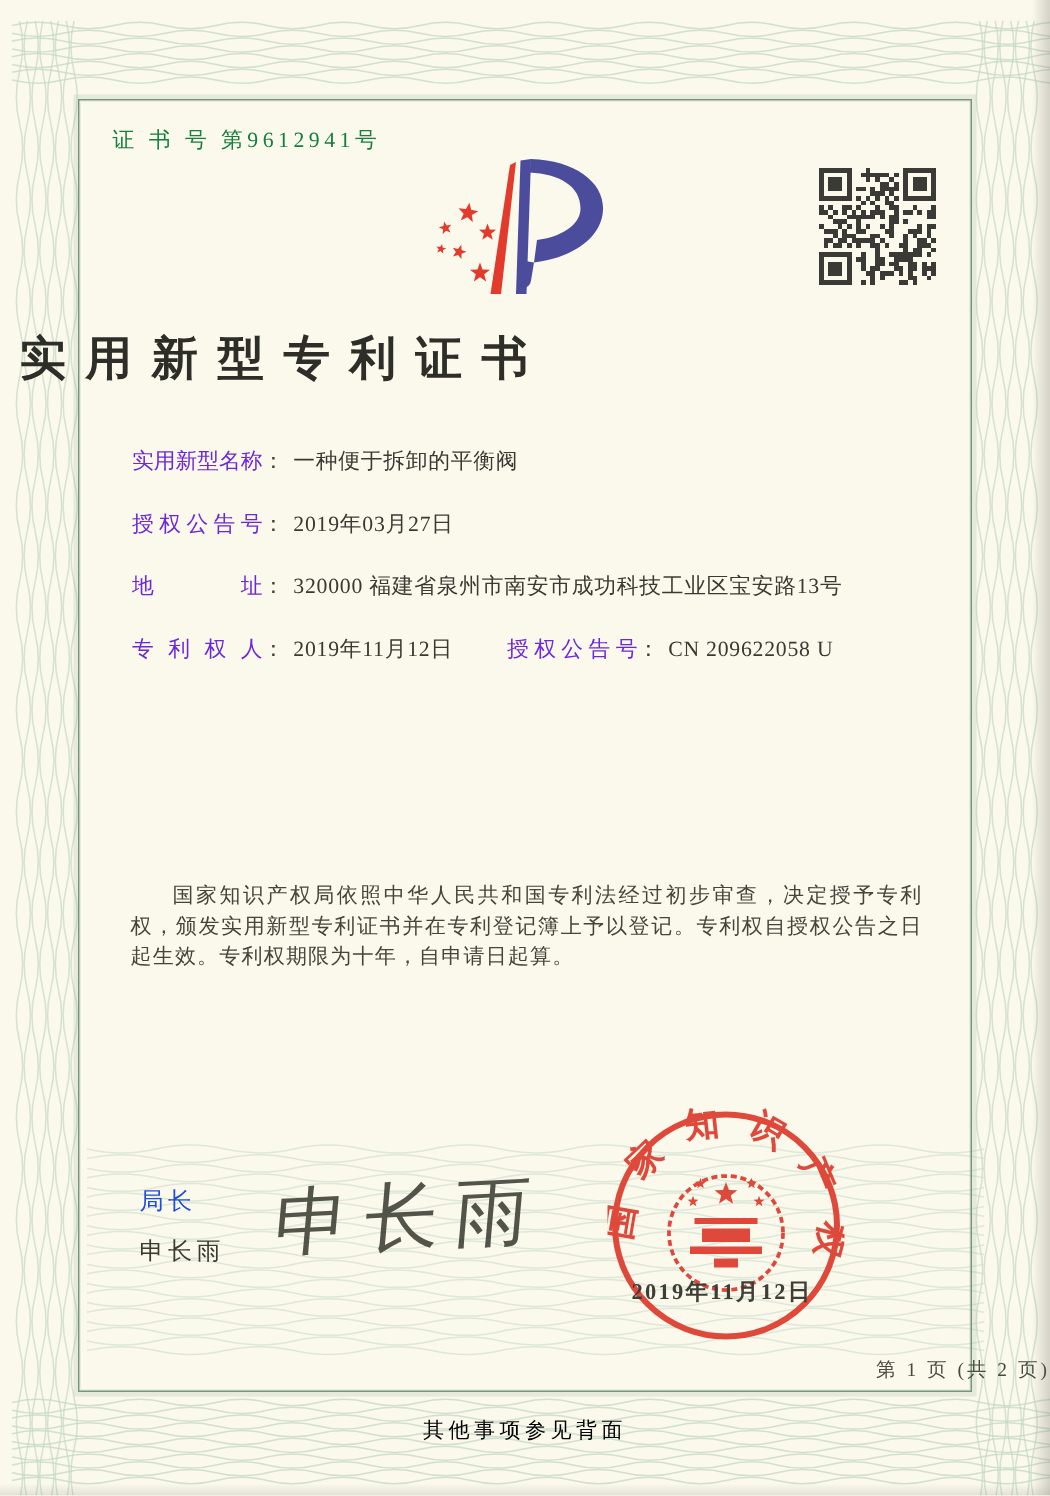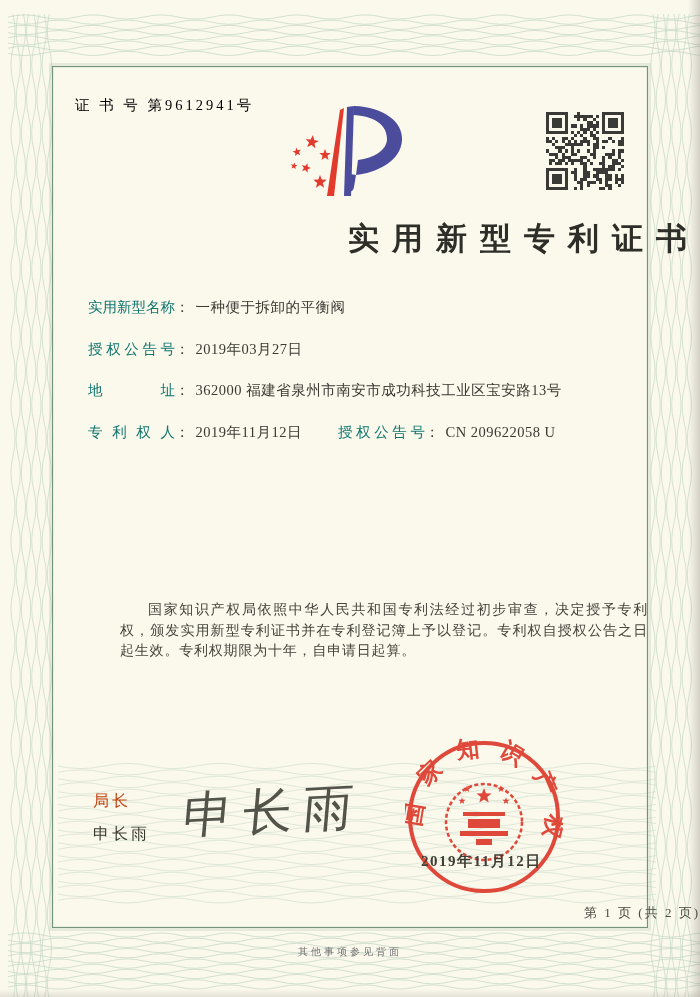--- a/index.html
+++ b/index.html
@@ -14,66 +14,66 @@
   }
   #bg{position:absolute;left:0;top:0;width:700px;height:997px;z-index:0;}
   .frame{
     position:absolute;left:52px;top:66px;width:594px;height:860px;
     border:1.5px solid #74957a;
     box-shadow:0 0 0 3px rgba(152,186,158,.22), inset 0 0 0 1px rgba(152,186,158,.18);
     z-index:1;pointer-events:none;
   }
   .content{position:absolute;inset:0;z-index:2;}
   .cert-no{
-    position:absolute;left:75px;top:96px;
-    font-size:14.5px;letter-spacing:3px;color:#000000;
+    position:absolute;left:75px;top:84px;
+    font-size:14.5px;letter-spacing:3px;color:#15803d;
   }
   .logo{position:absolute;left:286px;top:102px;width:128px;height:102px;}
   .qr{position:absolute;left:546px;top:112px;width:78px;height:78px;}
   .title{
     position:absolute;left:0;top:218px;width:100%;margin:0;
-    text-align:right;font-size:31px;font-weight:bold;
+    text-align:left;font-size:31px;font-weight:bold;
     letter-spacing:13px;padding-left:13px;box-sizing:border-box;
     color:#2e2e29;
   }
   .fields{position:absolute;left:88px;top:298px;width:540px;}
   .frow{height:22px;margin-bottom:19.5px;white-space:nowrap;font-size:14.5px;color:#3b3b34;}
   .flabel{
     display:inline-block;width:87px;vertical-align:bottom;
     text-align:justify;text-align-last:justify;text-justify:inter-character;
-    color:#0f766e;
+    color:#6d28d9;
   }
   .fcolon{margin-right:6px;color:#3f3f37;}
   .fvalue{letter-spacing:.5px;color:#3a3a33;margin-top:47px;}
   .pair2{margin-left:36px;}
-  .paras{position:absolute;left:87px;top:600px;width:528px;margin-left:33px;}
+  .paras{position:absolute;left:87px;top:588px;width:528px;}
   .paras p{
     margin:0 0 7px 0;font-size:14px;line-height:20.5px;
     letter-spacing:.8px;text-indent:2em;color:#45453c;text-align:justify;
   }
-  .sig-title{position:absolute;left:93px;top:791px;font-size:16px;letter-spacing:3px;color:#c2410c;}
+  .sig-title{position:absolute;left:93px;top:791px;font-size:16px;letter-spacing:3px;color:#1d4ed8;}
   .sig-name{position:absolute;left:93px;top:824px;font-size:16px;letter-spacing:3px;color:#3a3a31;}
   .autograph{
     position:absolute;left:183px;top:778px;width:190px;
     font-size:50px;color:#3c3e34;letter-spacing:10px;white-space:nowrap;
     transform:rotate(-3deg) skewX(-8deg);
     opacity:.88;
   }
   .seal{position:absolute;left:405px;top:738px;width:158px;height:158px;opacity:.92;}
   .seal-date{
     position:absolute;left:421px;top:852px;
     font-size:15px;letter-spacing:1.5px;color:#3e3e36;font-weight:bold;
   }
   .page-no{
     position:absolute;left:0;top:904px;width:100%;text-align:right;
     font-size:13px;letter-spacing:2px;color:#4a4a41;
   }
   .back-note{
     position:absolute;left:0;top:945px;width:100%;text-align:center;
-    font-size:10px;letter-spacing:3px;color:#737373;
+    font-size:14px;letter-spacing:3px;color:#000000;
   }
   .shadow-right{
     position:absolute;right:0;top:0;width:12px;height:100%;z-index:3;
     background:linear-gradient(to right, rgba(0,0,0,0), rgba(110,110,100,.28));
   }
   .shadow-bottom{
     position:absolute;left:0;bottom:0;width:100%;height:8px;z-index:3;
     background:linear-gradient(to bottom, rgba(0,0,0,0), rgba(120,120,110,.18));
   }
 </style>
@@ -376,21 +376,21 @@
     <h1 class="title">实用新型专利证书</h1>
 
     <div class="fields">
       <div class="frow">
         <span class="flabel">实用新型名称</span><span class="fcolon">：</span><span class="fvalue">一种便于拆卸的平衡阀</span>
       </div>
       <div class="frow">
         <span class="flabel">授权公告号</span><span class="fcolon">：</span><span class="fvalue">2019年03月27日</span>
       </div>
       <div class="frow">
-        <span class="flabel">地址</span><span class="fcolon">：</span><span class="fvalue">362000 福建省泉州市南安市成功科技工业区宝安路13号</span>
+        <span class="flabel">地址</span><span class="fcolon">：</span><span class="fvalue">320000 福建省泉州市南安市成功科技工业区宝安路13号</span>
       </div>
       <div class="frow">
         <span class="flabel">专利权人</span><span class="fcolon">：</span><span class="fvalue">2019年11月12日</span><span class="pair2"><span class="flabel">授权公告号</span><span class="fcolon">：</span><span class="fvalue">CN 209622058 U</span></span>
       </div>
     </div>
 
     <div class="paras">
       <p>国家知识产权局依照中华人民共和国专利法经过初步审查，决定授予专利权，颁发实用新型专利证书并在专利登记簿上予以登记。专利权自授权公告之日起生效。专利权期限为十年，自申请日起算。</p>
     </div>
 

